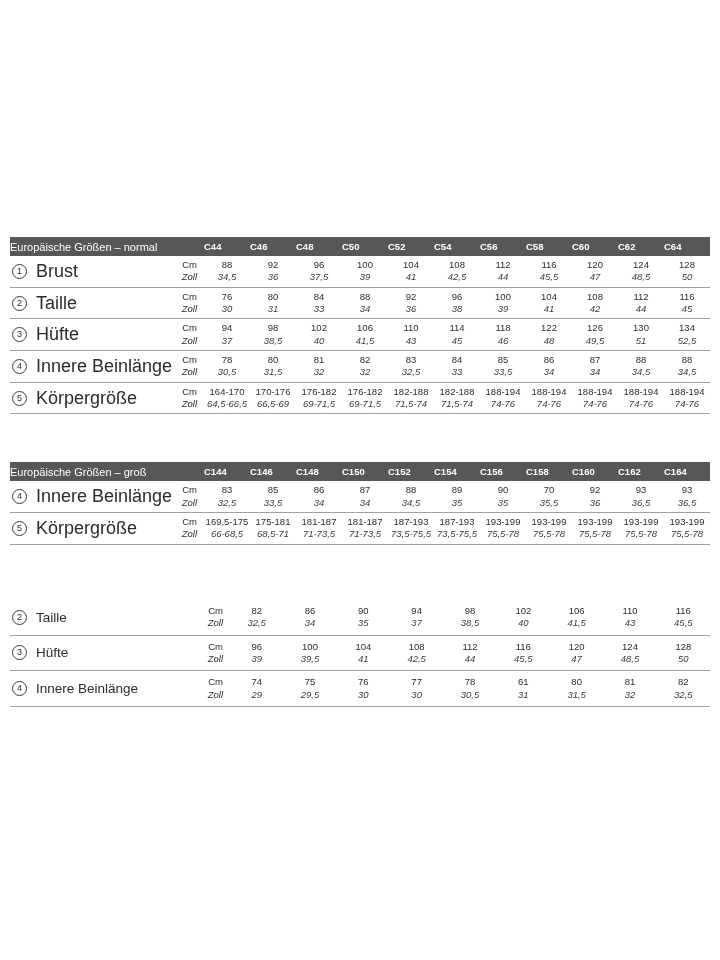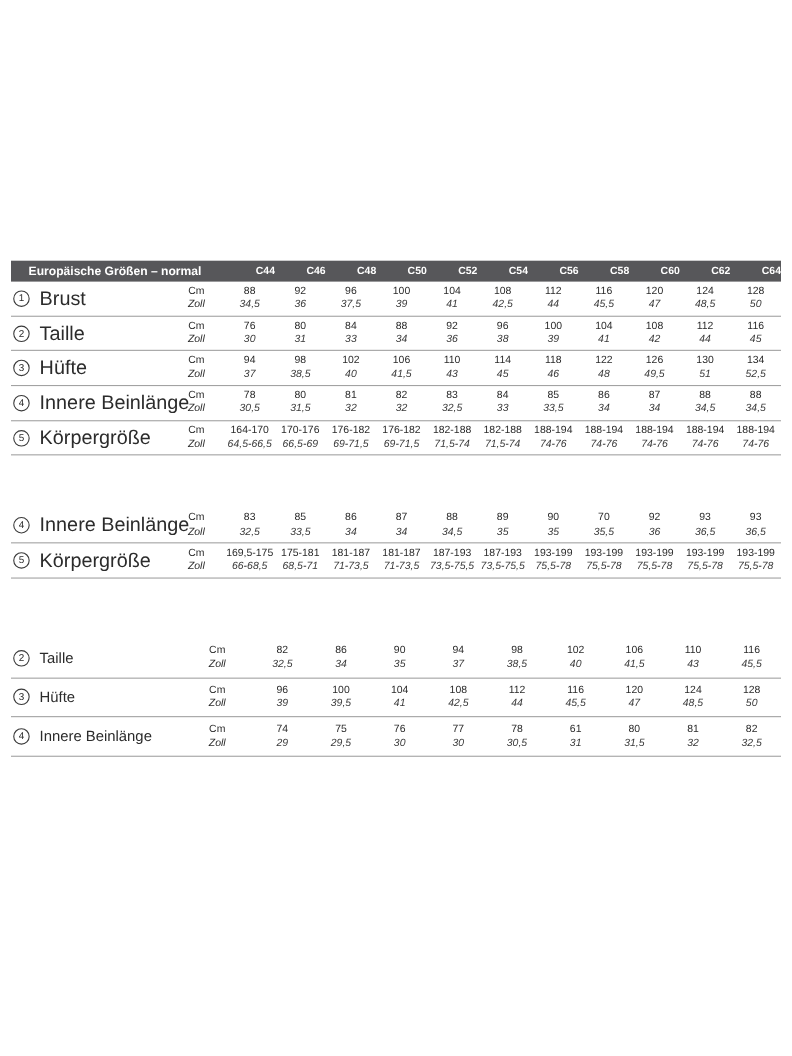--- a/index.html
+++ b/index.html
@@ -25,26 +25,26 @@
   .thead {
     display: grid;
     align-items: center;
     background: #57575a;
     color: #ffffff;
     height: 19px;
   }
   .ttitle {
     grid-column: 1 / 3;
     font-size: 11px;
-    font-weight: bold;
-    padding-left: 16px;
+    font-weight: normal;
+    padding-left: 0;
     white-space: nowrap;
   }
   .col-h {
-    text-align: right;
+    text-align: left;
     font-size: 9.5px;
     font-weight: bold;
     white-space: nowrap;
   }
 
   .trow {
     display: grid;
     align-items: center;
     border-bottom: 1px solid #a2a2a2;
     padding: 3px 0;
@@ -67,21 +67,21 @@
     align-items: center;
     justify-content: center;
     font-size: 9px;
     line-height: 1;
     color: #2b2b2b;
   }
   .row-label { font-size: 18px; white-space: nowrap; }
   .t2 .row-label { font-size: 13.5px; }
 
   .unit-cell {
-    text-align: center;
+    text-align: right;
     padding-right: 7px;
     font-size: 9.5px;
     line-height: 1.3;
   }
   .unit-zoll { font-style: italic; }
 
   .val-cell {
     text-align: center;
     font-size: 9.5px;
     line-height: 1.3;
@@ -373,20 +373,34 @@
           <div class="val-cm">188-194</div>
           <div class="val-zoll">74-76</div>
         </div>
         <div class="val-cell">
           <div class="val-cm">188-194</div>
           <div class="val-zoll">74-76</div>
         </div>
       </div>
     </section>
     <section class="size-table t1">
+      <header class="thead" style="grid-template-columns: 150px 44px repeat(11, 1fr);">
+        <div class="ttitle">Europäische Größen – groß</div>
+        <div class="col-h">C144</div>
+        <div class="col-h">C146</div>
+        <div class="col-h">C148</div>
+        <div class="col-h">C150</div>
+        <div class="col-h">C152</div>
+        <div class="col-h">C154</div>
+        <div class="col-h">C156</div>
+        <div class="col-h">C158</div>
+        <div class="col-h">C160</div>
+        <div class="col-h">C162</div>
+        <div class="col-h">C164</div>
+      </header>
       <div class="trow" style="grid-template-columns: 150px 44px repeat(11, 1fr);">
         <div class="label-cell">
           <span class="circle-num">4</span>
           <span class="row-label">Innere Beinlänge</span>
         </div>
         <div class="unit-cell">
           <div class="unit-cm">Cm</div>
           <div class="unit-zoll">Zoll</div>
         </div>
         <div class="val-cell">

